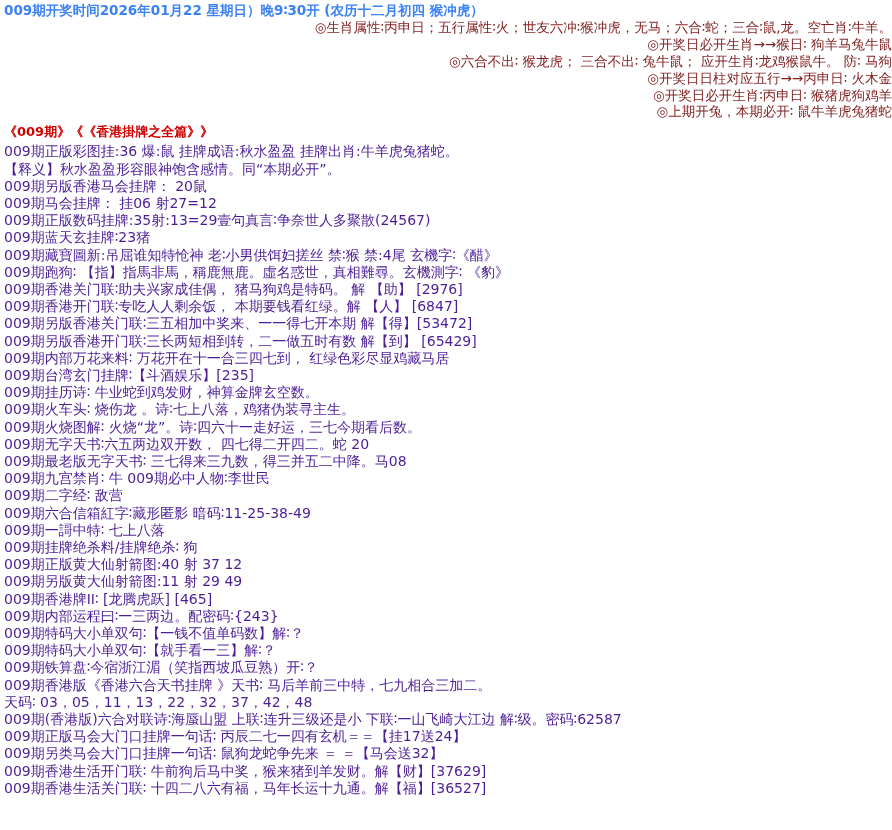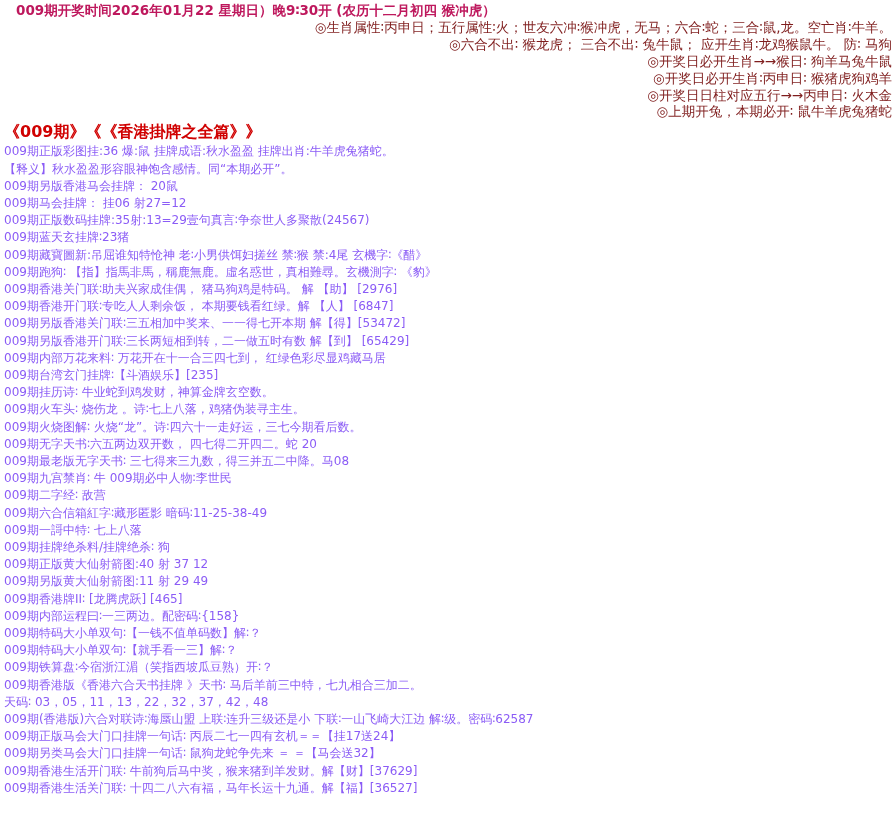--- a/index.html
+++ b/index.html
@@ -21,58 +21,57 @@
     height: 830px;
     padding: 2px 0 0 4px;
     box-sizing: border-box;
   }
   .line {
     line-height: 16.9px;
     white-space: nowrap;
     letter-spacing: 0px;
   }
   .red {
-    color: #be185d;
-    margin-left: 12px;
+    color: #3b82f6;
   }
   .black {
     color: #7f1d1d;
     text-align: right;
   }
   .hdr {
     font-weight: bold;
     font-size: 13.5px;
   }
   .sec-title {
     color: #d00000;
     font-weight: bold;
-    font-size: 16px;
+    font-size: 13px;
     line-height: 19px;
   }
   .gap-sm { height: 2px; }
   .body-line {
-    color: #8b5cf6;
+    color: #4c1d95;
     line-height: 17.2px;
     white-space: nowrap;
-    font-size: 12px;
+    font-size: 14px;
   }
 </style>
 </head>
 <body>
 
 <div class="page">
 
   <div class="line hdr red">009期开奖时间2026年01月22 星期日）晚9∶30开 (农历十二月初四  猴冲虎）</div>
 
   <div>
     <div class="line black">◎生肖属性∶丙申日；五行属性∶火；世友六冲∶猴冲虎，无马；六合∶蛇；三合∶鼠,龙。空亡肖∶牛羊。</div>
+    <div class="line black">◎开奖日必开生肖→→猴日∶  狗羊马兔牛鼠</div>
     <div class="line black">◎六合不出∶ 猴龙虎；  三合不出∶ 兔牛鼠；  应开生肖∶龙鸡猴鼠牛。  防∶ 马狗</div>
-    <div class="line black">◎开奖日必开生肖→→猴日∶  狗羊马兔牛鼠</div>
+    <div class="line black">◎开奖日日柱对应五行→→丙申日∶  火木金</div>
     <div class="line black">◎开奖日必开生肖∶丙申日∶  猴猪虎狗鸡羊</div>
-    <div class="line black">◎开奖日日柱对应五行→→丙申日∶  火木金</div>
     <div class="line black">◎上期开兔，本期必开∶  鼠牛羊虎兔猪蛇</div>
   </div>
 
   <div class="gap-sm"></div>
 
   <div class="line sec-title">《009期》《《香港掛牌之全篇》》</div>
 
   <div class="gap-sm"></div>
 
   <div>
@@ -96,21 +95,21 @@
     <div class="body-line">009期无字天书∶六五两边双开数，  四七得二开四二。蛇  20</div>
     <div class="body-line">009期最老版无字天书∶  三七得来三九数，得三并五二中降。马08</div>
     <div class="body-line">009期九宫禁肖∶  牛     009期必中人物∶李世民</div>
     <div class="body-line">009期二字经∶  敌营</div>
     <div class="body-line">009期六合信箱紅字∶藏形匿影  暗码∶11-25-38-49</div>
     <div class="body-line">009期一謌中特∶  七上八落</div>
     <div class="body-line">009期挂牌绝杀料/挂牌绝杀∶ 狗</div>
     <div class="body-line">009期正版黄大仙射箭图:40 射 37  12</div>
     <div class="body-line">009期另版黄大仙射箭图:11  射  29  49</div>
     <div class="body-line">009期香港牌II∶ [龙腾虎跃] [465]</div>
-    <div class="body-line">009期内部运程曰∶一三两边。配密码∶{158}</div>
+    <div class="body-line">009期内部运程曰∶一三两边。配密码∶{243}</div>
     <div class="body-line">009期特码大小单双句∶【一钱不值单码数】解∶？</div>
     <div class="body-line">009期特码大小单双句∶【就手看一三】解∶？</div>
     <div class="body-line">009期铁算盘∶今宿浙江湄（笑指西坡瓜豆熟）开∶？</div>
     <div class="body-line">009期香港版《香港六合天书挂牌 》天书∶ 马后羊前三中特，七九相合三加二。</div>
     <div class="body-line">天码∶ 03，05，11，13，22，32，37，42，48</div>
     <div class="body-line">009期(香港版)六合对联诗∶海蜃山盟  上联∶连升三级还是小  下联∶一山飞崎大江边  解∶级。密码∶62587</div>
     <div class="body-line">009期正版马会大门口挂牌一句话∶  丙辰二七一四有玄机＝＝【挂17送24】</div>
     <div class="body-line">009期另类马会大门口挂牌一句话∶  鼠狗龙蛇争先来      ＝ ＝【马会送32】</div>
     <div class="body-line">009期香港生活开门联∶  牛前狗后马中奖，猴来猪到羊发财。解【财】[37629]</div>
     <div class="body-line">009期香港生活关门联∶  十四二八六有福，马年长运十九通。解【福】[36527]</div>

